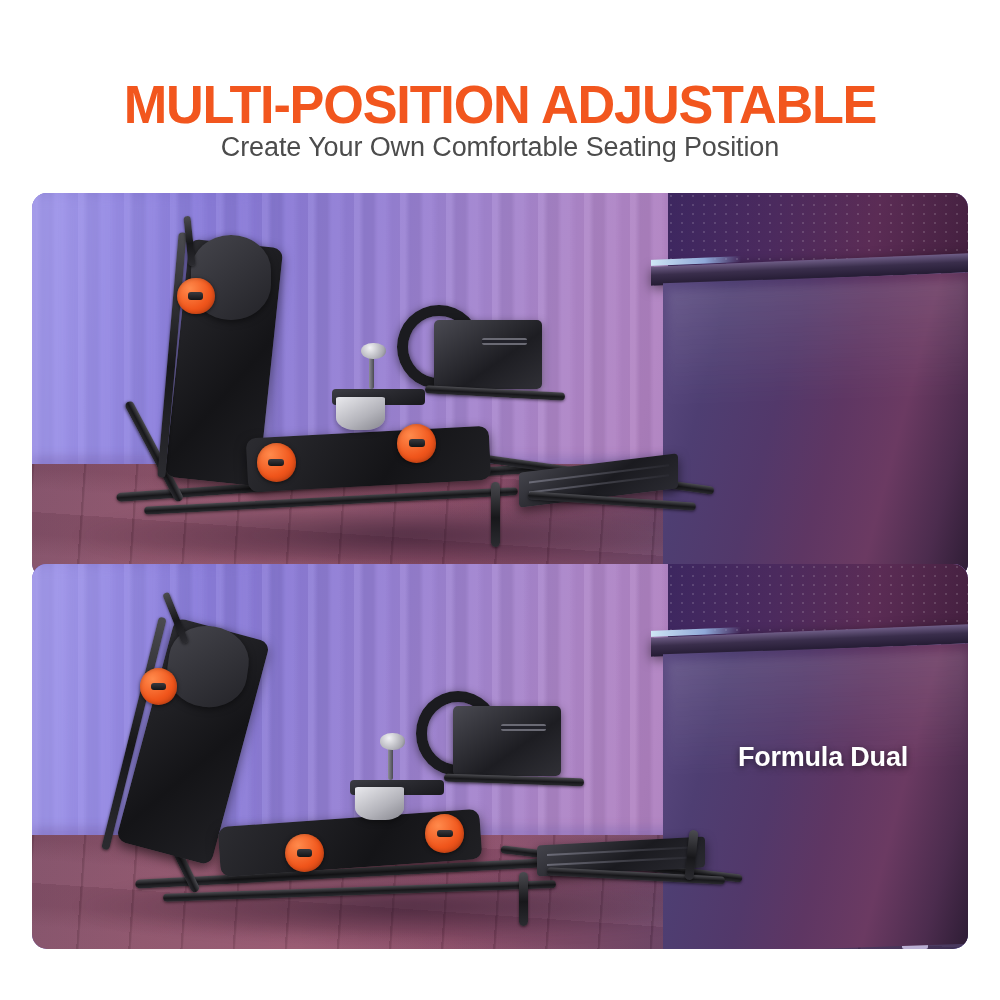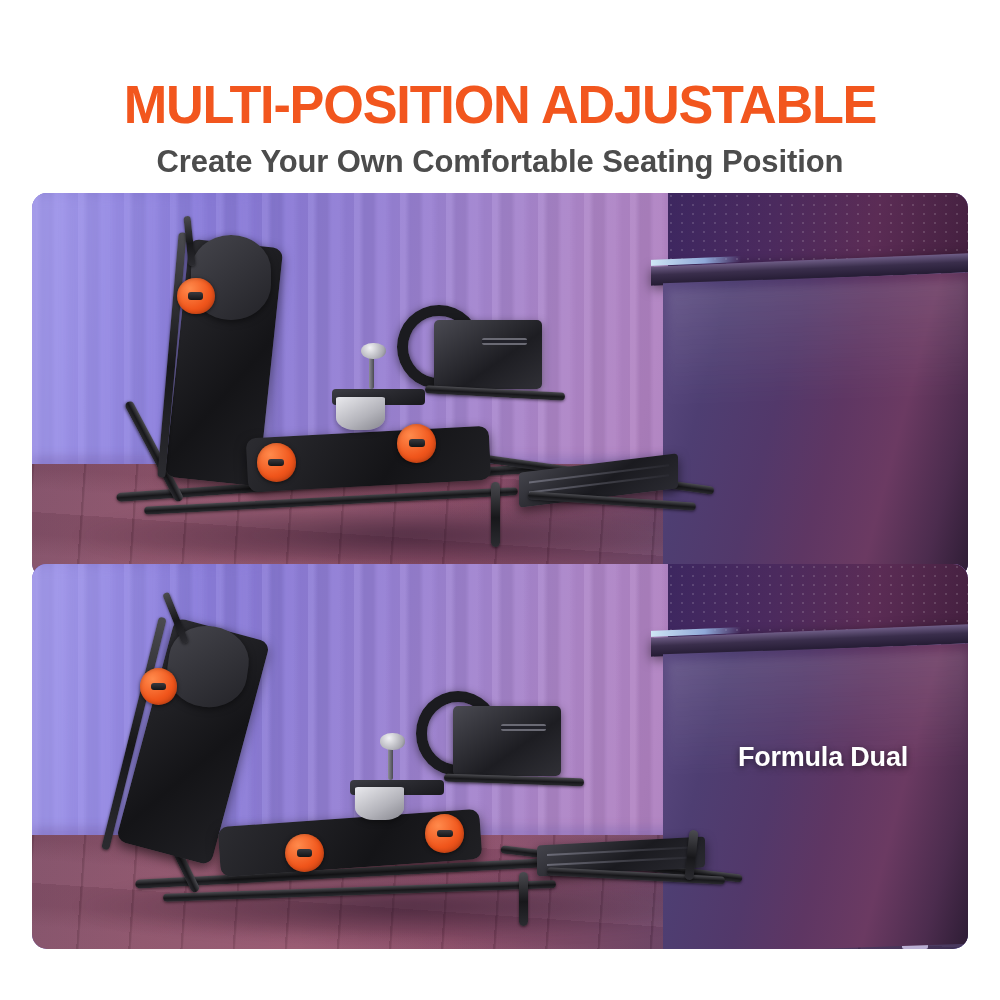--- a/index.html
+++ b/index.html
@@ -16,23 +16,22 @@
   .headline {
     font-size:53px;
     font-weight:bold;
     letter-spacing:-1.2px;
     color:#F2561E;
     line-height:1.02;
     white-space:nowrap;
     transform:scaleX(0.985);
   }
   .subhead {
-    margin-top:12px;
-    font-size:31px;
-    font-weight:700;
+    font-size:27px;
+    font-weight:400;
     color:#4C4C4C;
     letter-spacing:-0.1px;
     white-space:nowrap;
   }
 
   
   .panel {
     position:absolute;
     left:32px;
     width:936px;

